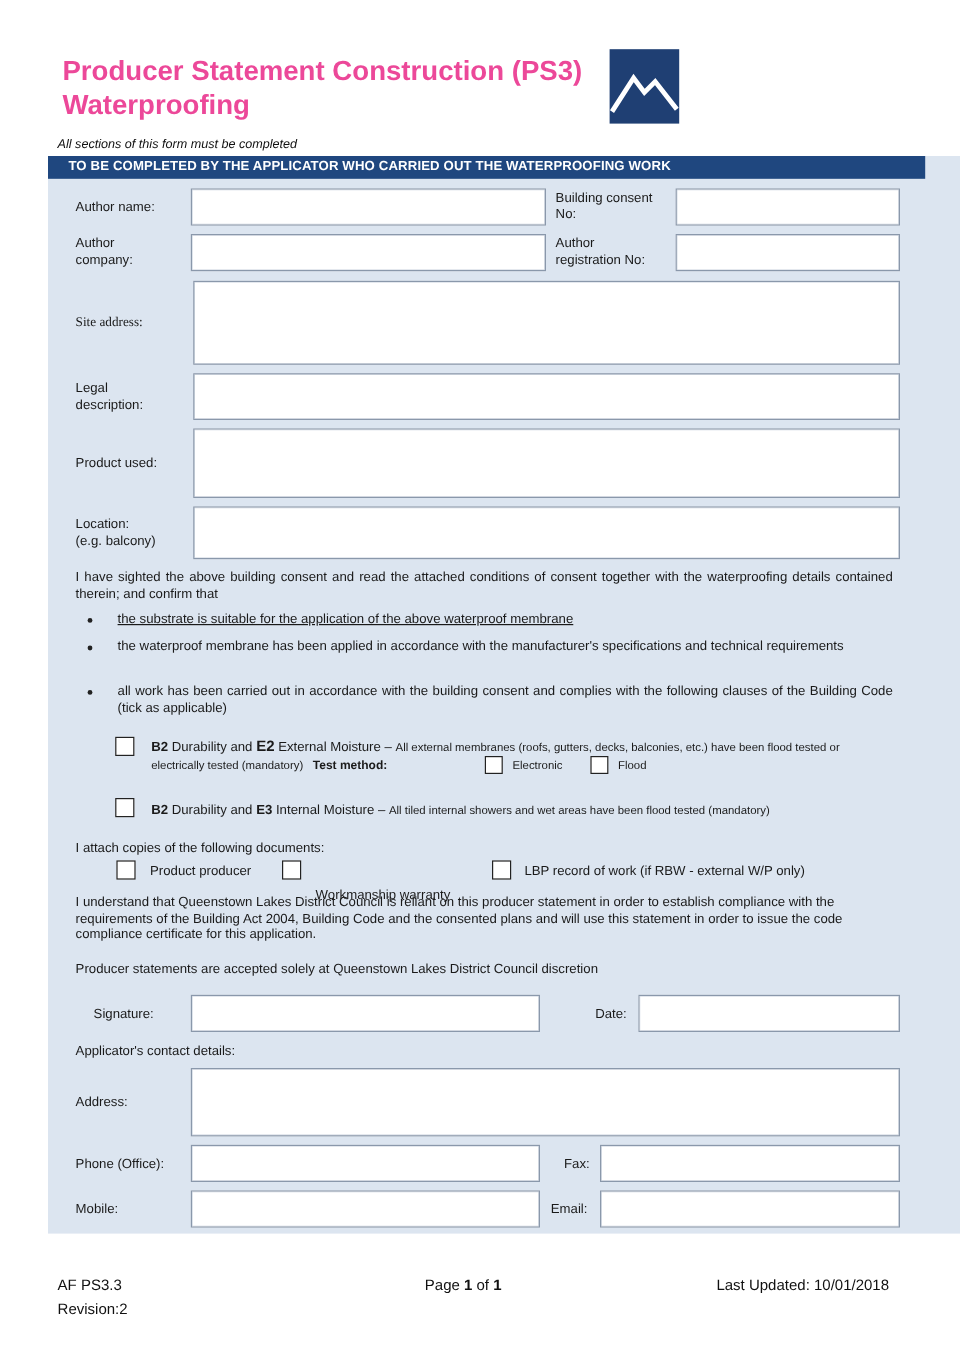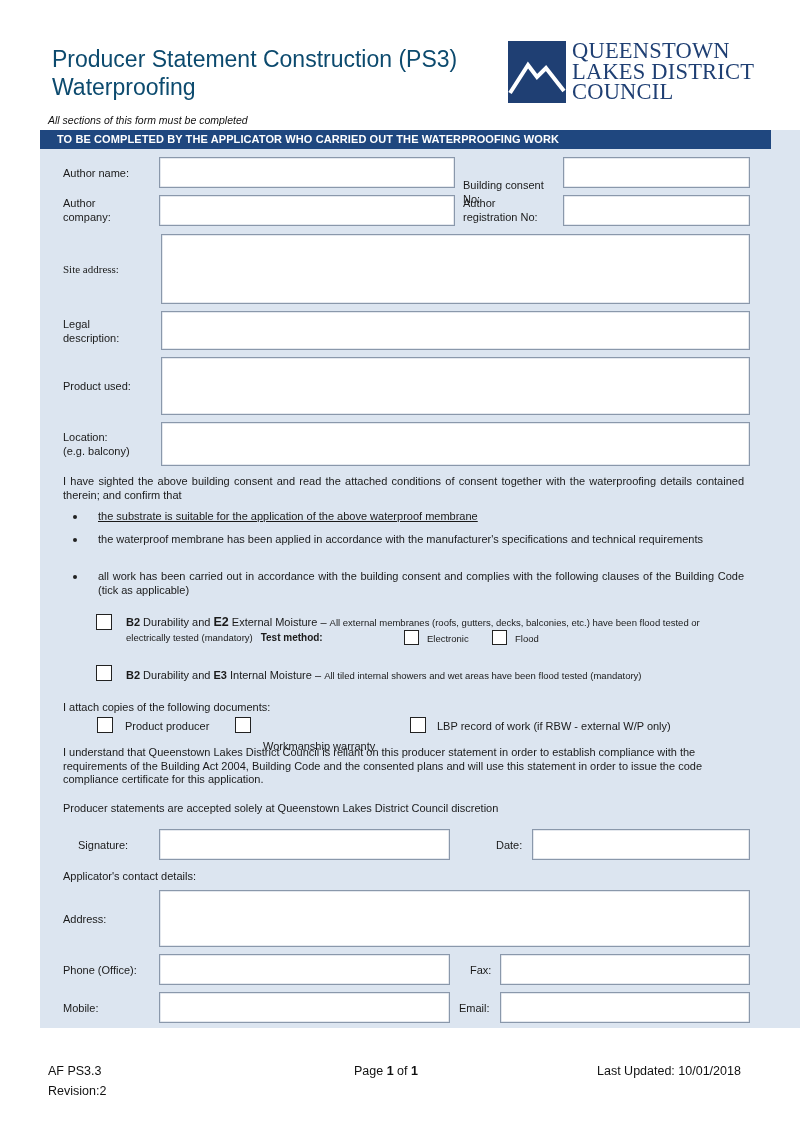--- a/index.html
+++ b/index.html
@@ -1,19 +1,19 @@
 <!DOCTYPE html>
 <html><head>
 <meta charset="utf-8">
 <style>
   * { box-sizing: border-box; margin: 0; padding: 0; }
   html, body { width: 800px; height: 1130px; background: #ffffff; }
   body { font-family: "Liberation Sans", sans-serif; color: #111; position: relative; overflow: hidden; }
 
-  .title { position: absolute; left: 52px; top: 45px; font-size: 23px; line-height: 28px; color: #0c4a6e; font-weight: normal; }
+  .title { position: absolute; left: 52px; top: 45px; font-size: 23px; line-height: 28px; color: #ec4899; font-weight: bold; }
   .logo { position: absolute; left: 508px; top: 41px; height: 62px; display: flex; align-items: stretch; }
   .logo-mark { width: 58px; height: 62px; background: #1f3f73; position: relative; }
   .logo-mark svg { position: absolute; left: 0; top: 0; }
   .logo-text { margin-left: 6px; font-family: "Liberation Serif", serif; color: #1f3f73; font-size: 22.5px; line-height: 20.5px; letter-spacing: 0.2px; padding-top: 0px; }
 
   .note { position: absolute; left: 48px; top: 114px; font-size: 10.5px; font-style: italic; color: #111; }
 
   .panel { position: absolute; left: 40px; top: 130px; width: 800px; height: 898px; background: #dce5f0; padding-left: 44px; }
   .banner { position: absolute; left: 0; top: 0; width: 731px; height: 19px; background: #1f477f; color: #fff; font-weight: bold; font-size: 11px; line-height: 19px; padding-left: 17px; letter-spacing: 0.1px; }
 
@@ -39,36 +39,31 @@
   <div>Producer Statement Construction (PS3)</div>
   <div>Waterproofing</div>
 </div>
 
 <div class="logo">
   <div class="logo-mark">
     <svg width="58" height="62" viewBox="0 0 58 62">
       <polyline points="2,52 20,24 29,36 38,27 56,50" fill="none" stroke="#ffffff" stroke-width="4" stroke-linejoin="miter"></polyline>
     </svg>
   </div>
-  <div class="logo-text">
-    <div>QUEENSTOWN</div>
-    <div>LAKES DISTRICT</div>
-    <div>COUNCIL</div>
-  </div>
 </div>
 
 <div class="note">All sections of this form must be completed</div>
 
 <div class="panel">
   <div class="banner">TO BE COMPLETED BY THE APPLICATOR WHO CARRIED OUT THE WATERPROOFING WORK</div>
 
   <div class="lbl" style="left:23px; top:36px;">Author name:</div>
   <div class="field" style="left:119px; top:27px; width:296px; height:31px;"></div>
 
-  <div class="lbl" style="left:423px; top:28px;margin-top:20px;">
+  <div class="lbl" style="left:423px; top:28px;">
     <div>Building consent</div>
     <div>No:</div>
   </div>
   <div class="field" style="left:523px; top:27px; width:187px; height:31px;"></div>
 
   <div class="lbl" style="left:23px; top:66px;">
     <div>Author</div>
     <div>company:</div>
   </div>
   <div class="field" style="left:119px; top:65px; width:296px; height:31px;"></div>

